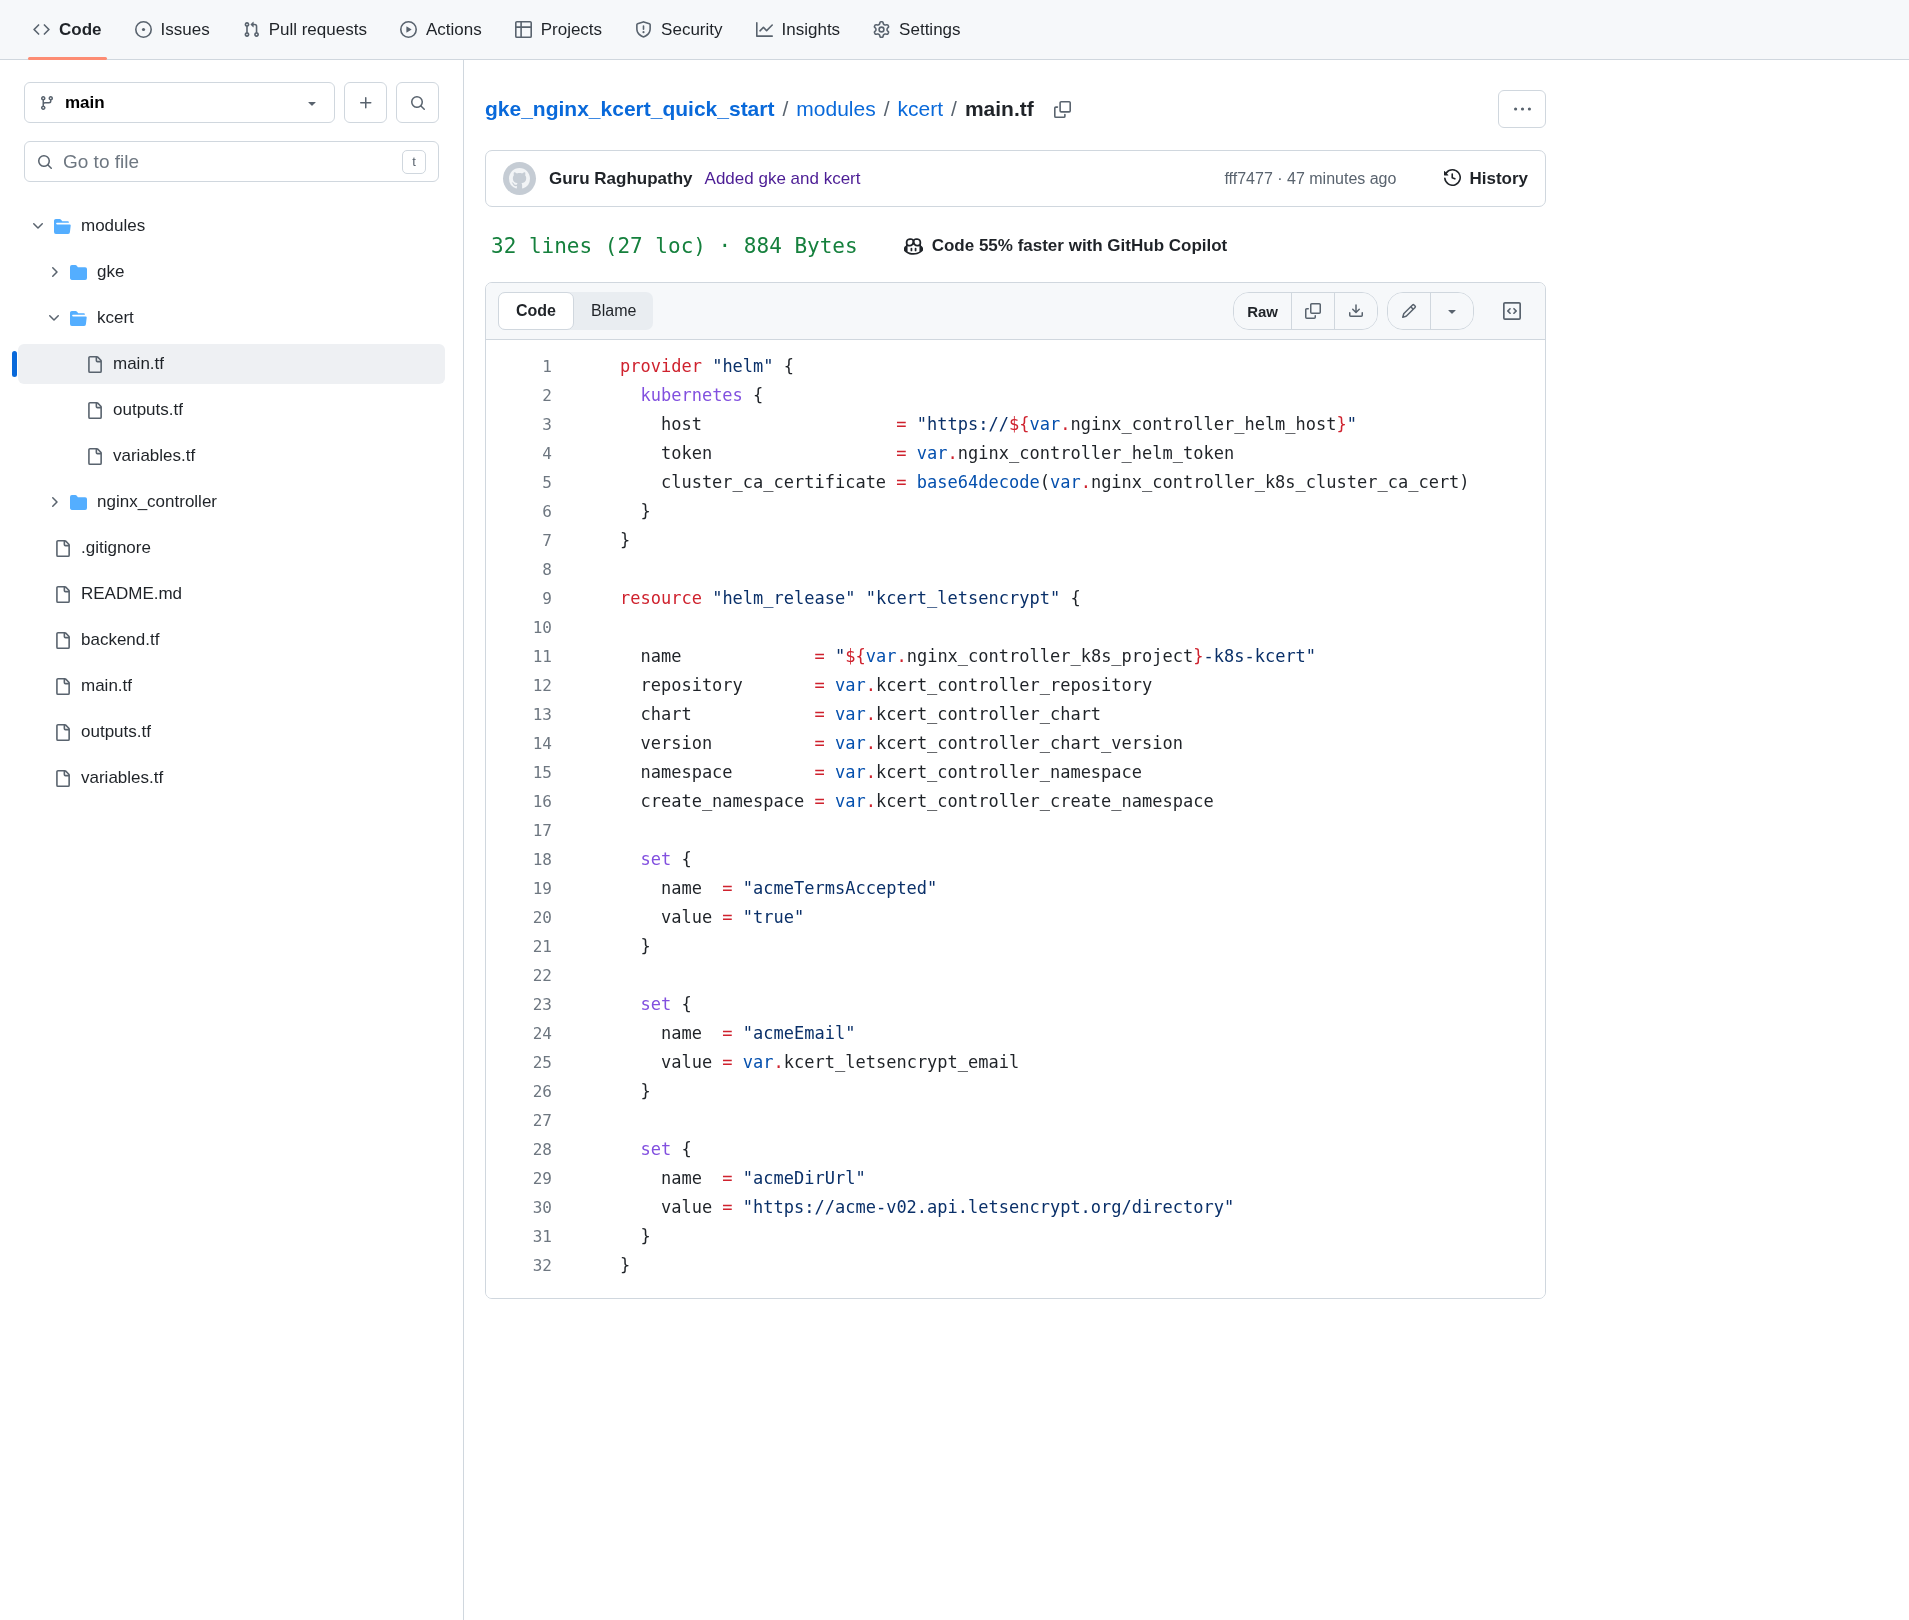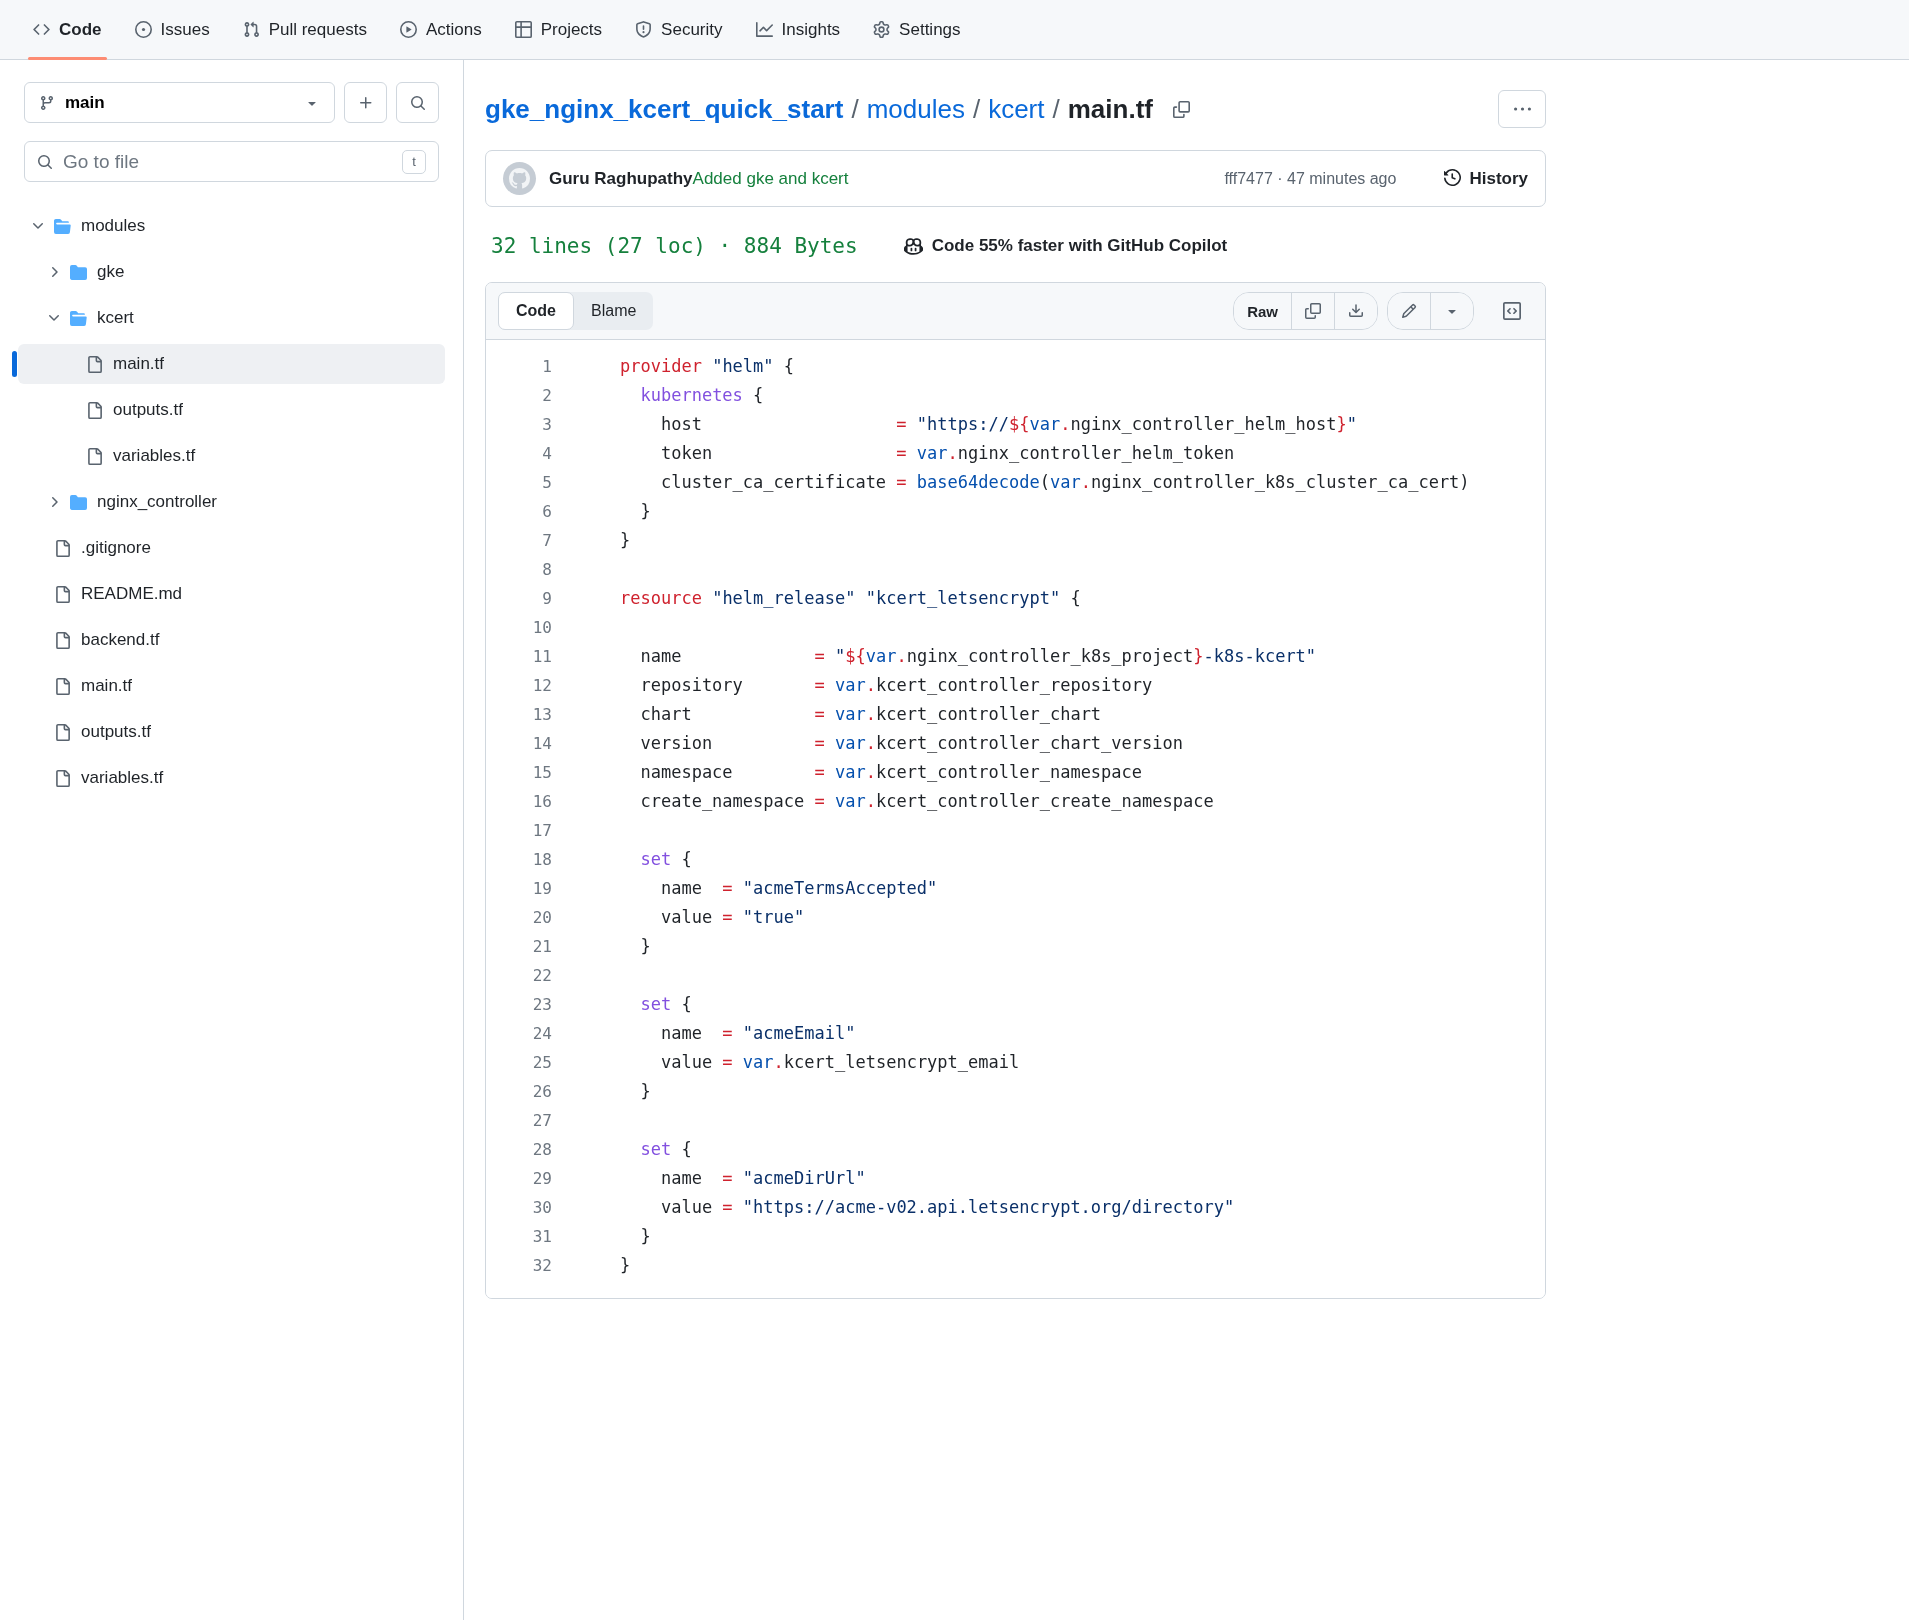--- a/index.html
+++ b/index.html
@@ -51,39 +51,39 @@
   .tree-row.selected { background:#eef0f3; }
   .tree-row.selected::before { content:""; position:absolute; left:-6px; top:7px; bottom:7px;
     width:5px; border-radius:3px; background:#0969da; }
   .tree-row .chev { width:16px; height:16px; margin-right:8px; flex:none; }
   .tree-row .chev-spacer { width:24px; flex:none; }
   .tree-row .t-icon { width:17px; height:17px; margin-right:10px; flex:none; }
   .tree-label { white-space:nowrap; }
 
   
   .crumb-row { display:flex; align-items:center; }
-  .crumbs { display:flex; align-items:center; gap:8px; font-size:26px; }
+  .crumbs { display:flex; align-items:center; gap:8px; font-size:21px; }
   .crumb-link { color:#0969da; font-weight:600; text-decoration:none; cursor:pointer; }
   .crumb-link.seg { font-weight:400; }
   .crumb-sep { color:#59636e; }
   .crumb-file { font-weight:700; }
   .crumb-copy { margin-left:12px; cursor:pointer; }
   .crumb-copy svg { fill:#59636e; }
   .kebab-btn { margin-left:auto; width:48px; height:38px; background:#fff; border:1px solid #d0d7de;
     border-radius:6px; display:flex; align-items:center; justify-content:center; cursor:pointer; }
   .kebab-btn svg { fill:#59636e; }
 
   
   .commit-card { margin-top:22px; height:57px; border:1px solid #d0d7de; border-radius:7px;
     display:flex; align-items:center; padding:0 17px; }
   .avatar { width:33px; height:33px; border-radius:50%; background:#c5ccd4; flex:none;
     display:flex; align-items:center; justify-content:center; }
   .avatar svg { fill:#f2f4f6; }
   .commit-author { font-size:17px; font-weight:700; margin-left:13px; cursor:pointer; }
-  .commit-msg { font-size:17px; color:#15803d; cursor:pointer; }
+  .commit-msg { font-size:17px; color:#4c1d95; margin-left:12px; cursor:pointer; }
   .commit-right { margin-left:auto; display:flex; align-items:center; }
   .commit-sha { font-size:16px; color:#59636e; }
   .history-link { display:flex; align-items:flex-start; gap:8px; margin-left:48px; font-size:17px;
     font-weight:600; cursor:pointer; }
   .history-link svg { fill:#1f2328; }
 
   
   .meta-row { display:flex; align-items:center; margin:27px 0 24px 6px; }
   .meta-lines { font-family:"DejaVu Sans Mono","Liberation Mono",monospace; font-size:21px; color:#15803d; }
   .copilot { display:flex; align-items:center; gap:9px; margin-left:46px; font-size:17px; font-weight:700; }

